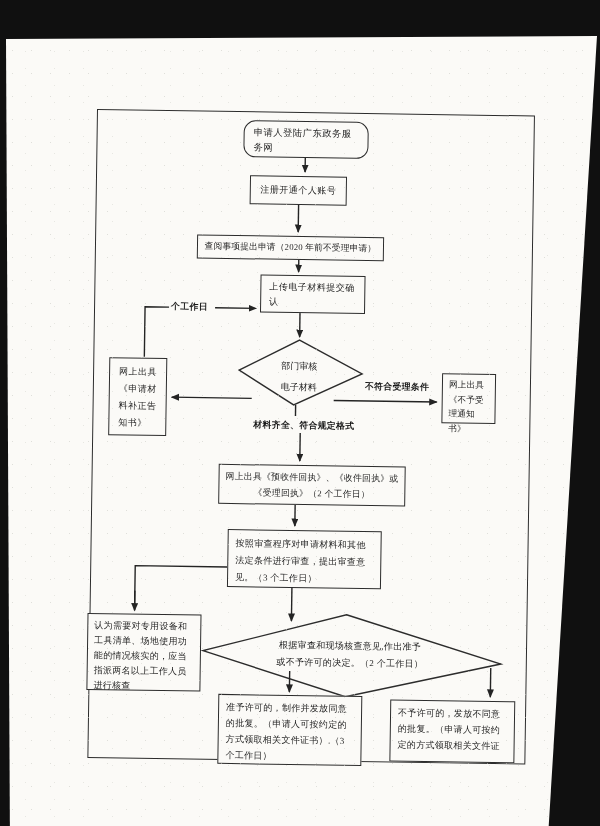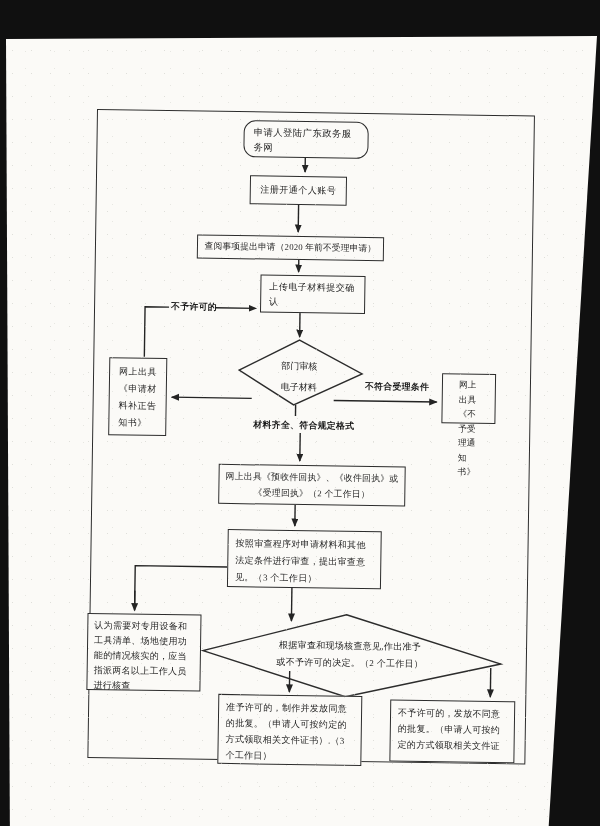--- a/index.html
+++ b/index.html
@@ -37,21 +37,21 @@
     font-size:9px;line-height:15px;letter-spacing:.5px;color:#1e1e1e;
   }
   .lbl{position:absolute;font-size:8.8px;letter-spacing:.4px;color:#1a1a1a;font-weight:bold;}
   .dtext{position:absolute;text-align:center;color:#1a1a1a;}
 
   .n-login{left:146px;top:8px;width:125px;height:37px;border-radius:12px;padding:4px 9px 0;font-size:9.3px;line-height:15px;}
   .n-register{left:153px;top:63px;width:97px;height:29px;text-align:center;line-height:26px;}
   .n-apply{left:101px;top:123px;width:187px;height:24px;text-align:center;font-size:8.7px;line-height:20px;letter-spacing:.2px;}
   .n-upload{left:165px;top:162px;width:105px;height:38px;padding:4px 8px 0;}
   .n-correction{left:15px;top:247px;width:58px;height:78px;padding:5px 9px 0;line-height:17px;}
-  .n-rejection{left:348px;top:258px;width:54px;height:50px;padding:3px 16px 0;font-size:8.6px;line-height:14.5px;letter-spacing:.2px;}
+  .n-rejection{left:348px;top:258px;width:54px;height:50px;padding:3px 6px 0;font-size:8.6px;line-height:14.5px;letter-spacing:.2px;}
   .n-receipt{left:126px;top:352px;width:187px;height:40px;text-align:center;font-size:8.8px;line-height:16px;padding:3px 3px 0;letter-spacing:.3px;}
   .n-review{left:136px;top:417px;width:154px;height:58px;padding:5px 7px 0;line-height:17px;letter-spacing:.3px;}
   .n-verify{left:-3px;top:503px;width:114px;height:77px;padding:4px 6px 0;line-height:15px;letter-spacing:.3px;}
   .n-approve{left:129px;top:582px;width:144px;height:70px;padding:4px 7px 0;line-height:16px;letter-spacing:.3px;}
   .n-deny{left:301px;top:585px;width:125px;height:62px;padding:4px 7px 0;line-height:16px;letter-spacing:.3px;}
 
   .t-d1{left:168px;top:243px;width:74px;font-size:9px;line-height:21px;}
   .t-d2{left:178px;top:524px;width:164px;font-size:9px;line-height:17px;letter-spacing:.3px;}
 
   .l-supplement{left:76px;top:190px;}
@@ -109,18 +109,18 @@
 
     <div class="dtext t-d1">
       <div>部门审核</div>
       <div>电子材料</div>
     </div>
     <div class="dtext t-d2">
       <div>根据审查和现场核查意见,作出准予</div>
       <div>或不予许可的决定。（2 个工作日）</div>
     </div>
 
-    <div class="lbl l-supplement">不予许可的</div>
+    <div class="lbl l-supplement">个工作日</div>
     <div class="lbl l-notaccept">不符合受理条件</div>
     <div class="lbl l-complete">材料齐全、符合规定格式</div>
 
   </div>
 </div>
 
 </body></html>

